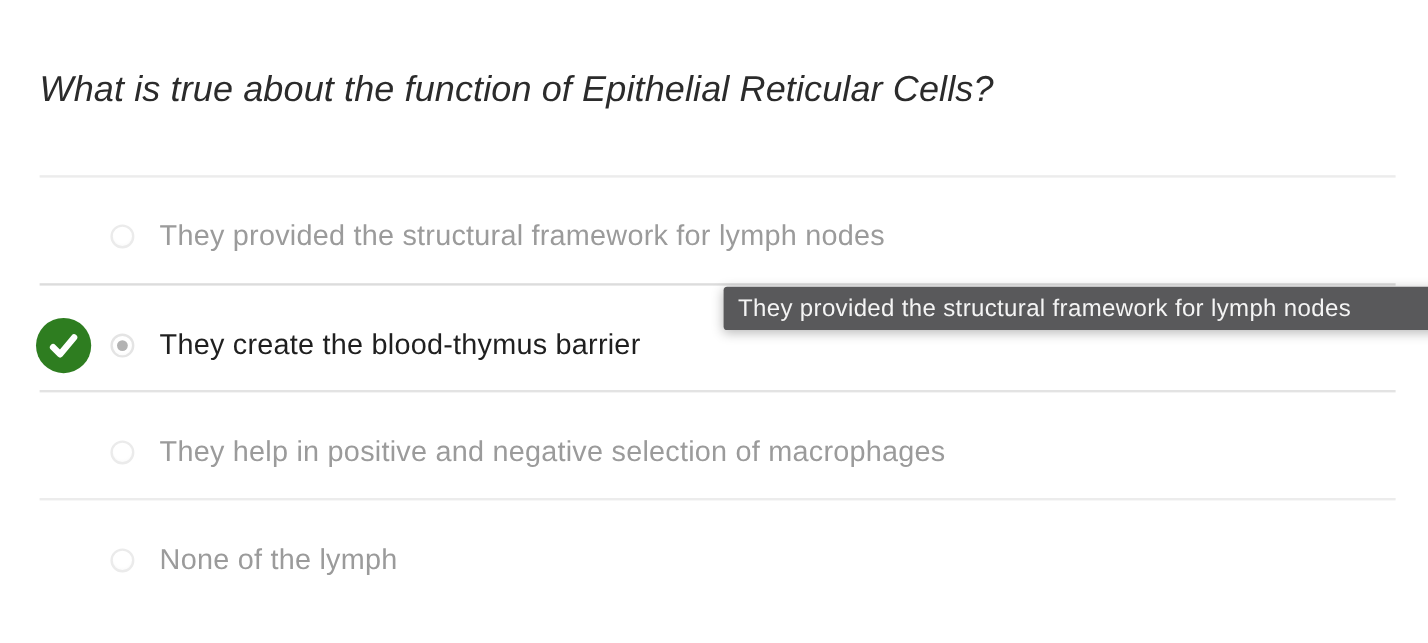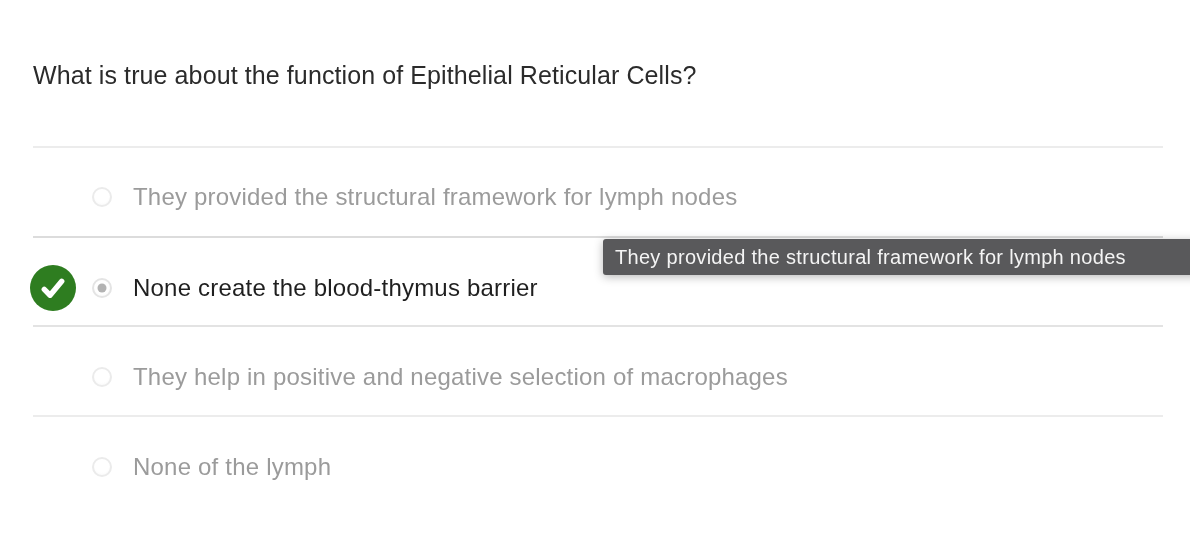--- a/index.html
+++ b/index.html
@@ -15,26 +15,27 @@
     position: relative;
   }
   .stage {
     position: absolute;
     inset: 0;
   }
   .question-title {
     position: absolute;
     left: 33px;
     top: 58px;
-    font-size: 25px;
+    font-size: 30px;
     line-height: 34px;
     color: #2b2b2b;
     font-weight: 400;
     letter-spacing: 0.1px;
     margin: 0;
+    font-style: italic;
   }
   .divider {
     position: absolute;
     left: 33px;
     width: 1130px;
     height: 2px;
     background: #ececec;
   }
   .divider.d1 { top: 146px; }
   .divider.d2 { top: 236px; background: #dcdcdc; }
@@ -143,21 +144,21 @@
 
   <div class="option-row r1">
     <span class="radio"></span>
     <span class="option-label">They provided the structural framework for lymph nodes</span>
   </div>
 
   <div class="option-row r2 selected">
     <span class="radio">
         <span class="dot"></span>
       </span>
-    <span class="option-label">None create the blood-thymus barrier</span>
+    <span class="option-label">They create the blood-thymus barrier</span>
   </div>
 
   <div class="option-row r3">
     <span class="radio"></span>
     <span class="option-label">They help in positive and negative selection of macrophages</span>
   </div>
 
   <div class="option-row r4">
     <span class="radio"></span>
     <span class="option-label">None of the lymph</span>

